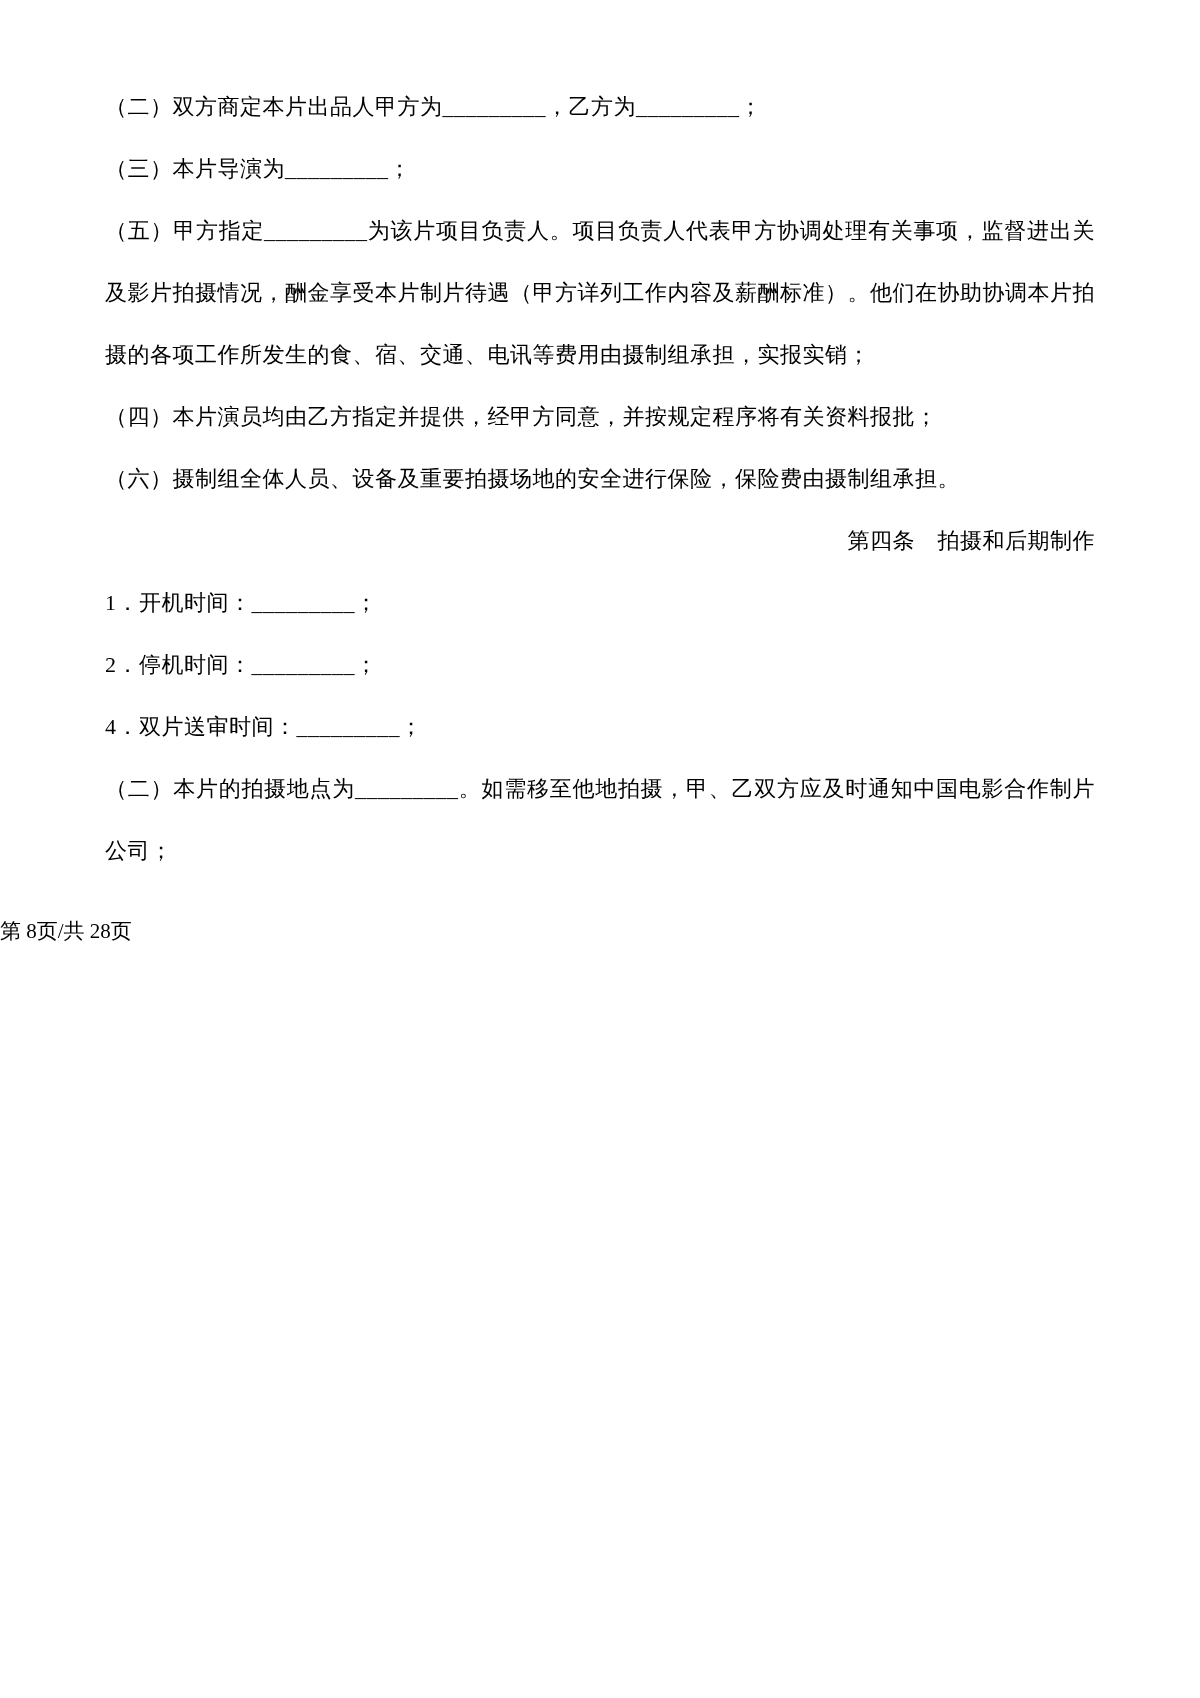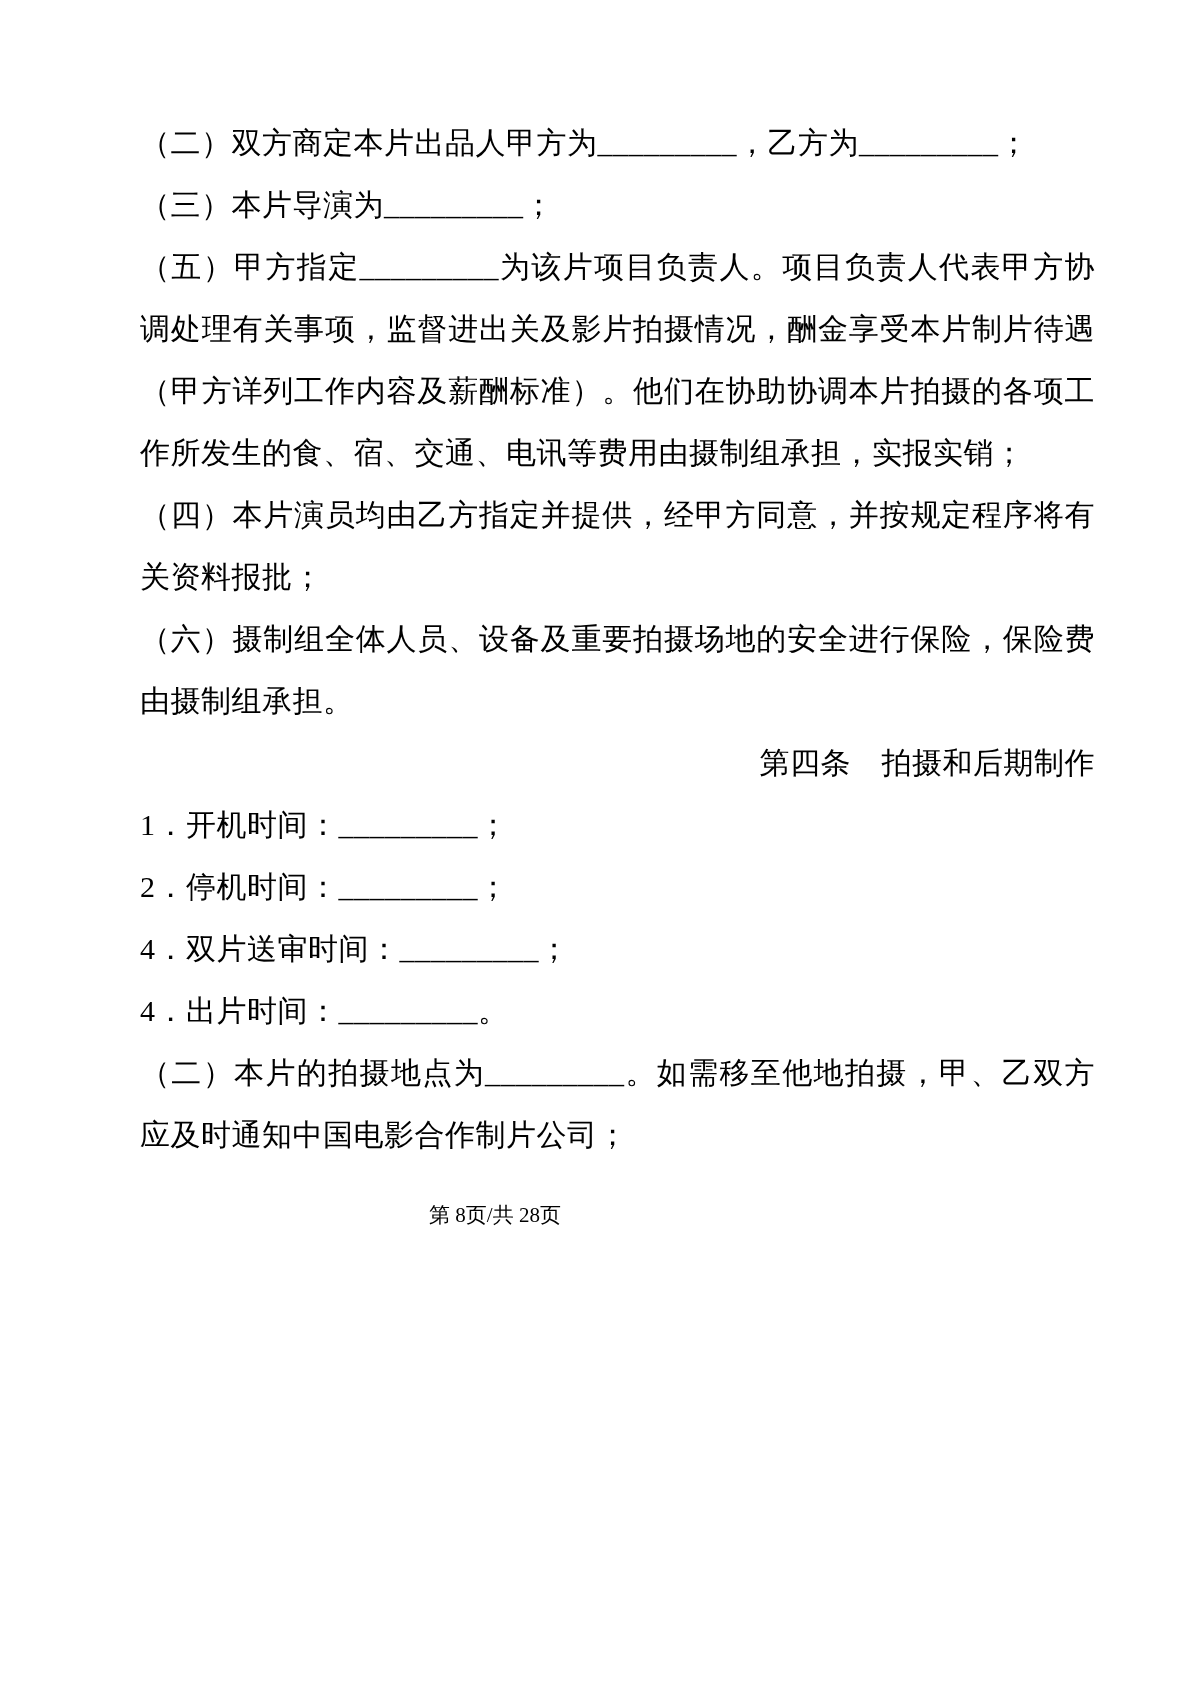--- a/index.html
+++ b/index.html
@@ -15,54 +15,52 @@
     color: #000000;
     overflow: hidden;
   }
   .page {
     position: absolute;
     inset: 0;
     background: #ffffff;
     box-sizing: border-box;
   }
   .content {
-    padding: 112px 105px 0 105px;
-    font-size: 30px;
+    padding: 76px 105px 0 105px;
+    font-size: 22px;
     line-height: 62px;
     text-align: justify;
     letter-spacing: 0.5px;
-    margin-left: 35px;
   }
   .content p {
     margin: 0;
   }
   .content p.section-heading {
     text-align: right;
   }
   .footer {
     margin-top: 34px;
     padding-right: 210px;
-    text-align: center;
+    text-align: left;
     font-size: 21px;
     line-height: 30px;
   }
 </style>
 </head>
 <body>
 
 <div class="page">
   <div class="content">
     <p>（二）双方商定本片出品人甲方为_________，乙方为_________；</p>
     <p>（三）本片导演为_________；</p>
     <p>（五）甲方指定_________为该片项目负责人。项目负责人代表甲方协调处理有关事项，监督进出关及影片拍摄情况，酬金享受本片制片待遇（甲方详列工作内容及薪酬标准）。他们在协助协调本片拍摄的各项工作所发生的食、宿、交通、电讯等费用由摄制组承担，实报实销；</p>
     <p>（四）本片演员均由乙方指定并提供，经甲方同意，并按规定程序将有关资料报批；</p>
     <p>（六）摄制组全体人员、设备及重要拍摄场地的安全进行保险，保险费由摄制组承担。</p>
     <p class="section-heading">第四条　拍摄和后期制作</p>
     <p>1．开机时间：_________；</p>
     <p>2．停机时间：_________；</p>
     <p>4．双片送审时间：_________；</p>
-    <p>4．出片时间：_________。</p>
     <p>（二）本片的拍摄地点为_________。如需移至他地拍摄，甲、乙双方应及时通知中国电影合作制片公司；</p>
   </div>
   <div class="footer">
     <span>第 8页/共 28页</span>
   </div>
 </div>
 
 </body></html>

